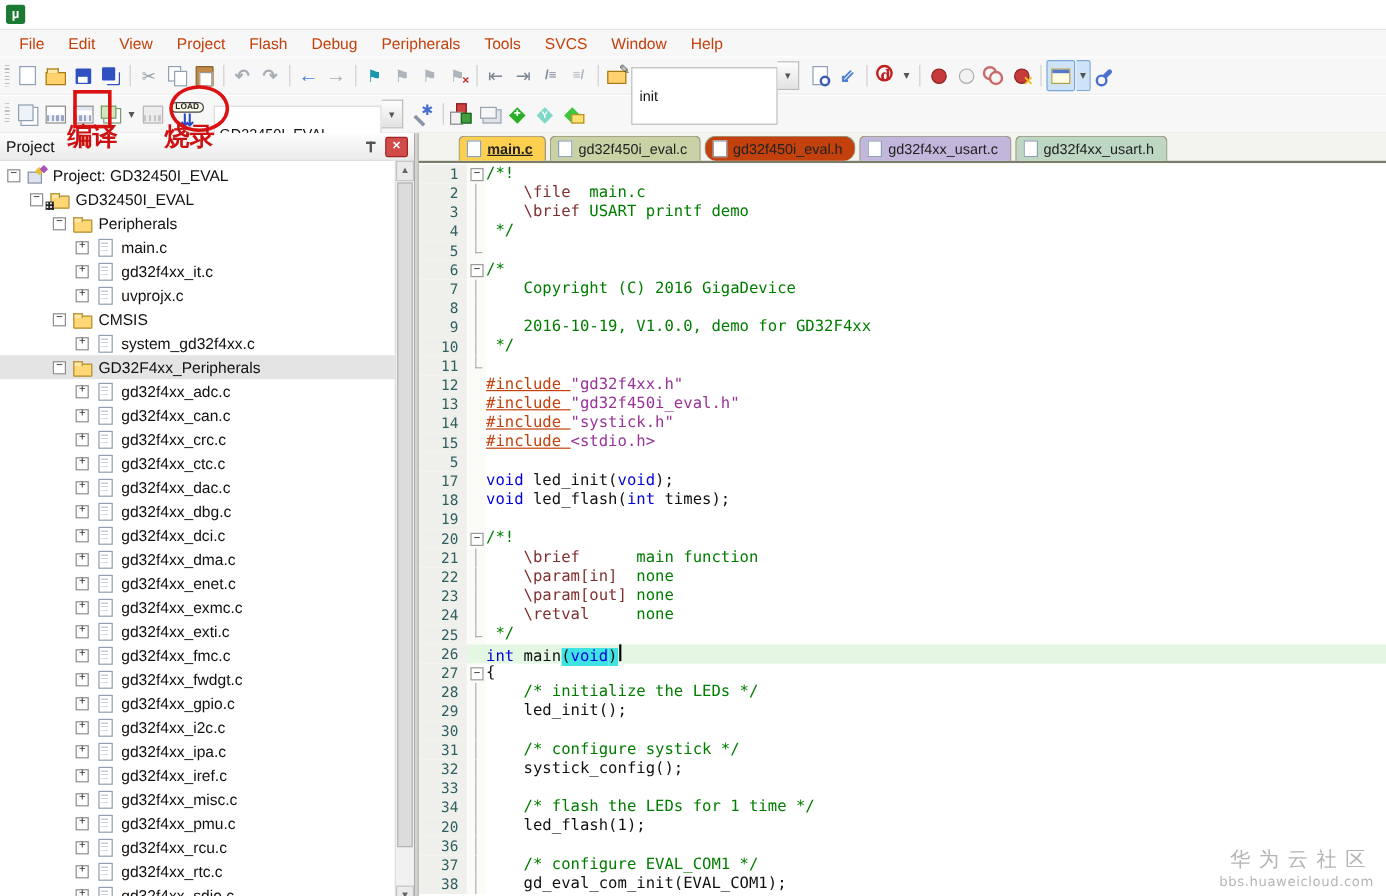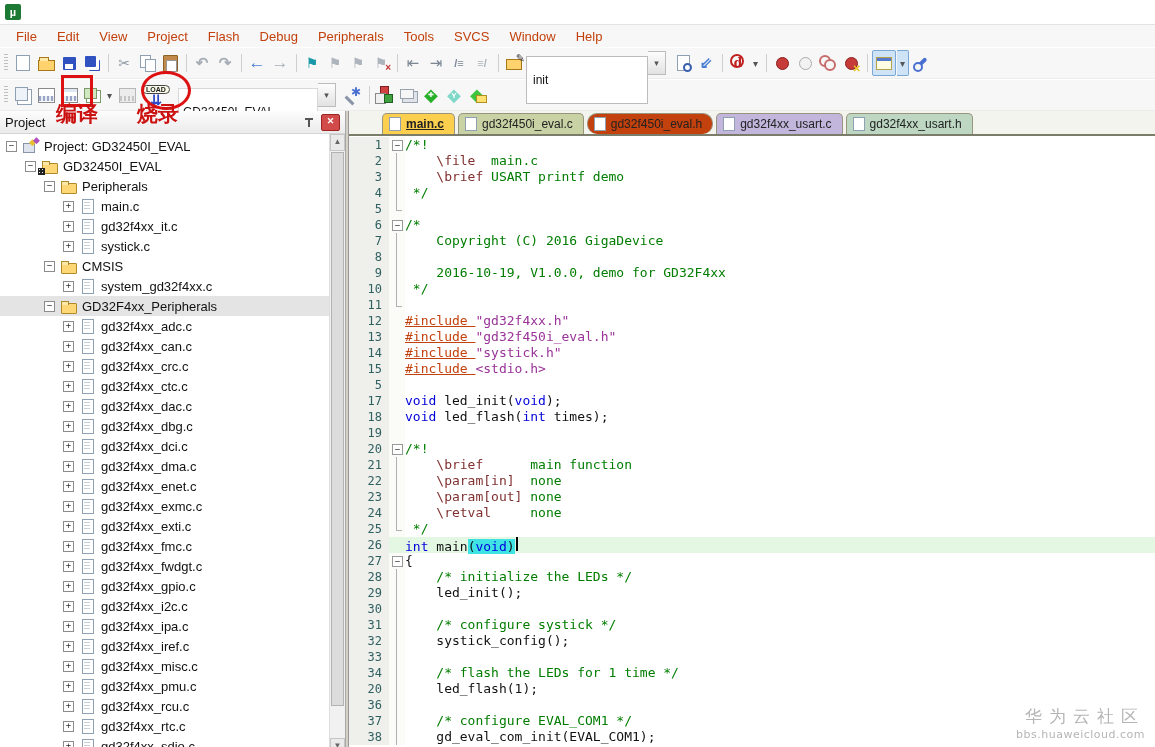--- a/index.html
+++ b/index.html
@@ -295,21 +295,21 @@
               <span>main.c</span>
             </div>
             <div class="tree-row" style="padding-left: 63px;">
               <span class="expander">+</span>
               <span class="ti ti-file"></span>
               <span>gd32f4xx_it.c</span>
             </div>
             <div class="tree-row" style="padding-left: 63px;">
               <span class="expander">+</span>
               <span class="ti ti-file"></span>
-              <span>systick.c</span>
+              <span>uvprojx.c</span>
             </div>
             <div class="tree-row" style="padding-left: 44px;">
               <span class="expander">−</span>
               <span class="ti ti-folder"></span>
               <span>CMSIS</span>
             </div>
             <div class="tree-row" style="padding-left: 63px;">
               <span class="expander">+</span>
               <span class="ti ti-file"></span>
               <span>system_gd32f4xx.c</span>

